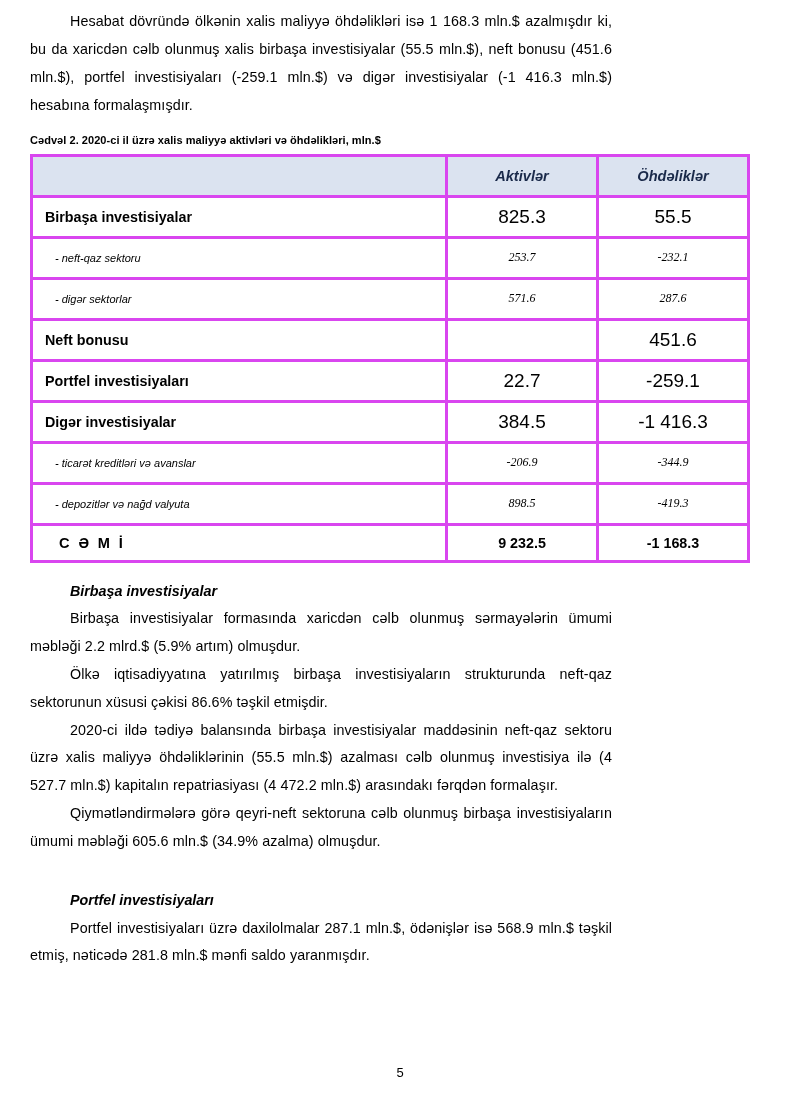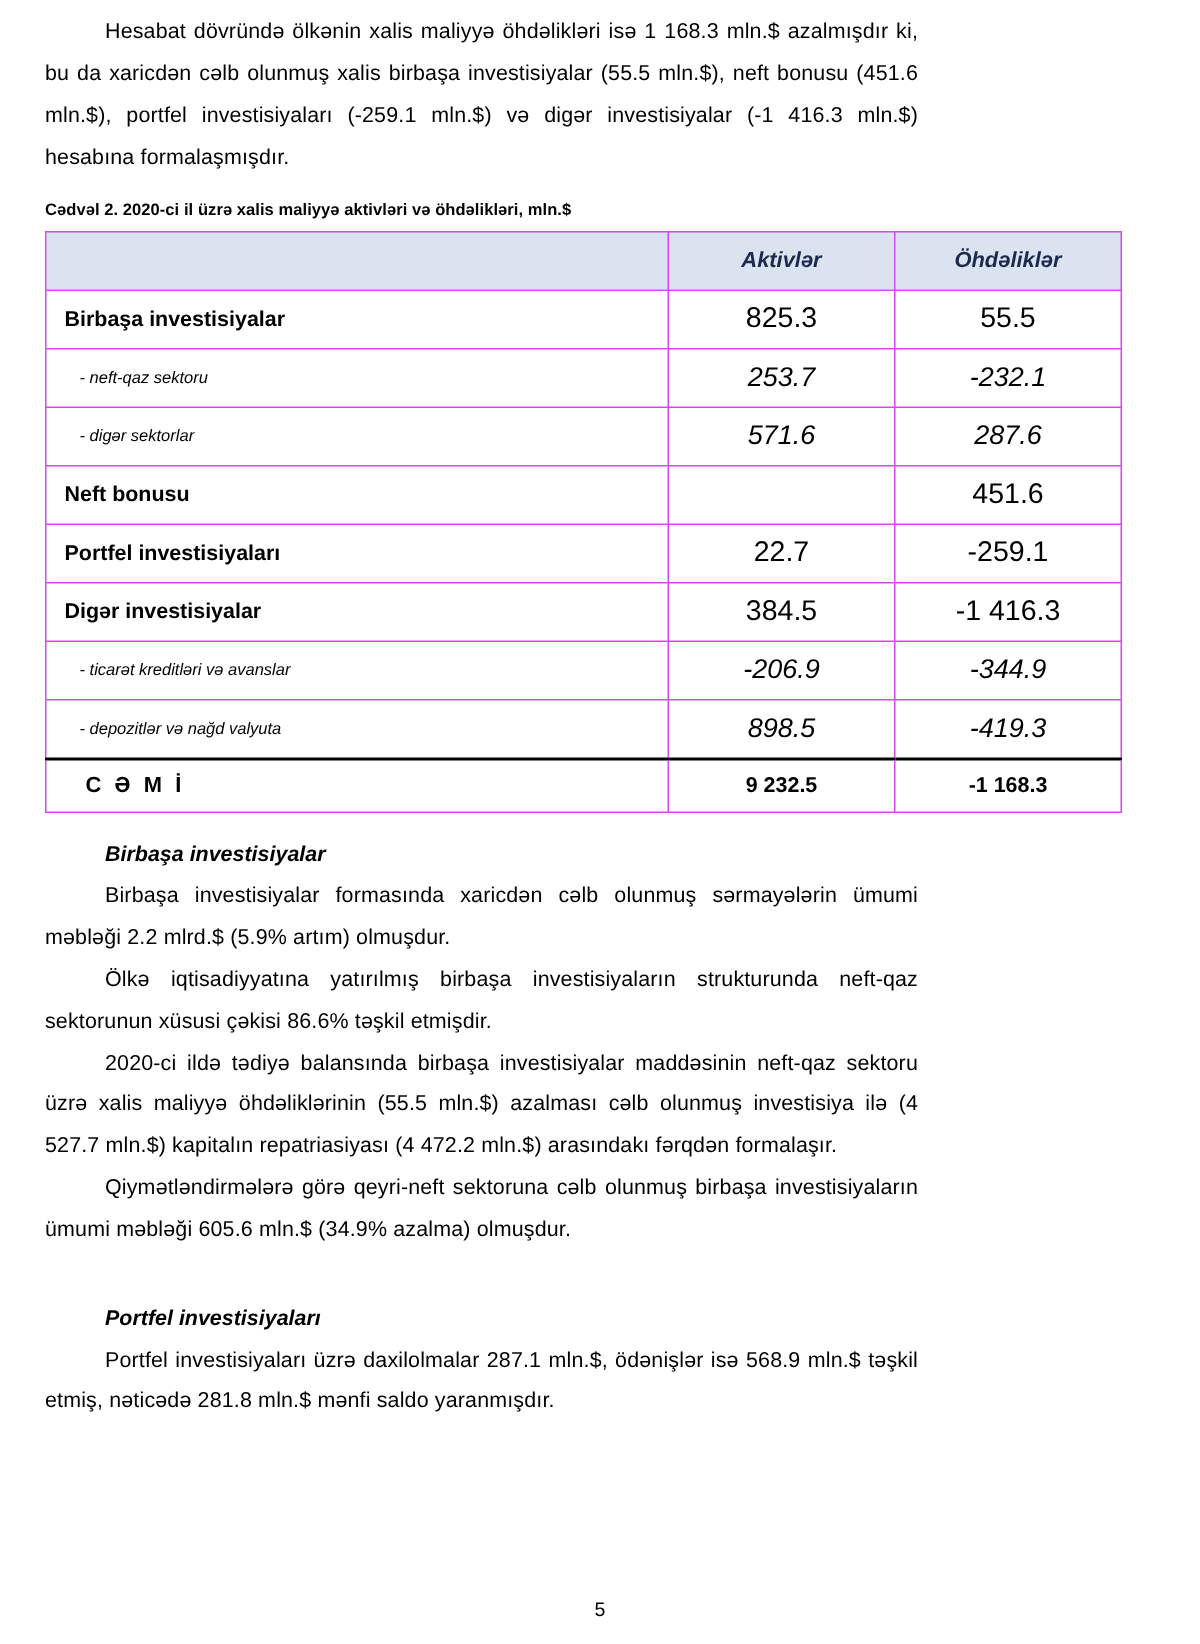--- a/index.html
+++ b/index.html
@@ -36,21 +36,21 @@
     margin: 0 0 8px 0;
     letter-spacing: 0.05px;
   }
   table.fin {
     border-collapse: collapse;
     width: 717px;
     table-layout: fixed;
     font-size: 13.6px;
   }
   table.fin td, table.fin th {
-    border: 1px solid #d946ef;
+    border: 3px solid #d946ef;
     padding: 0;
     height: 38px;
     vertical-align: middle;
   }
   table.fin .c-label {
     width: 415px;
     padding-left: 12px;
     text-align: left;
   }
   table.fin .c-val {
@@ -79,21 +79,22 @@
     font-style: italic;
     font-size: 11px;
     padding-left: 22px !important;
   }
   .val-bold {
     font-weight: normal;
     font-size: 19px;
   }
   .val-ital {
     font-style: italic;
-    font-size: 18px;
+    font-size: 12px;
+    font-family: Liberation Serif, serif;
   }
   .total-label {
     font-weight: bold;
     font-size: 14.6px;
     letter-spacing: 2.4px;
     padding-left: 26px !important;
   }
   .total-val {
     font-weight: bold;
     font-size: 14.3px;

